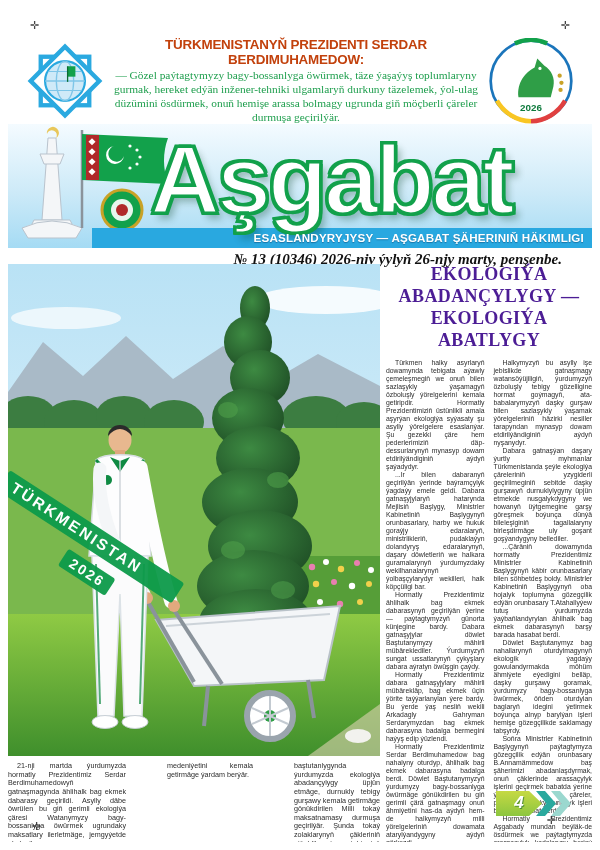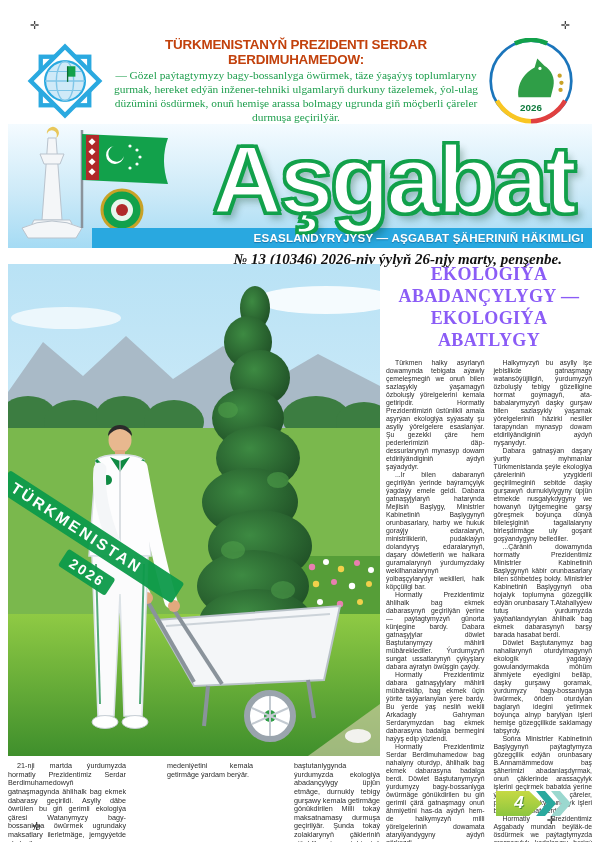--- a/index.html
+++ b/index.html
@@ -15,41 +15,41 @@
   .quote-title{color:#c2410c;font-weight:bold;font-size:13.4px;letter-spacing:-0.2px;margin-bottom:2px;}
   .quote-text{color:#1e9e4d;font-weight:normal;font-style:normal;font-size:11.4px;line-height:1.22;
               font-family:"Liberation Serif",serif;}
   
   .masthead{position:absolute;top:124px;left:8px;right:8px;height:124px;
             background:linear-gradient(180deg,#f4fbff 0%,#cdeaf8 55%,#a5dbf4 100%);}
   .mast-art{position:absolute;left:2px;top:0;width:168px;height:124px;}
   .mast-tagline{position:absolute;top:1px;left:150px;right:10px;text-align:center;
                 font-family:"Liberation Serif",serif;font-style:italic;font-weight:bold;
                 font-size:15px;color:#0d55b5;letter-spacing:0.5px;z-index:3;}
-  .mast-title{position:absolute;top:10px;left:142px;right:18px;text-align:right;z-index:2;
+  .mast-title{position:absolute;top:10px;left:142px;right:0;text-align:left;z-index:2;
               font-weight:bold;font-size:97px;line-height:0.95;color:#fff;letter-spacing:-3px;
               -webkit-text-stroke:3px #12a14b;
               text-shadow:-2px -2px 0 #12a14b,2px -2px 0 #12a14b,-2px 2px 0 #12a14b,2px 2px 0 #12a14b,
                           5px 6px 7px rgba(0,60,30,.3);}
   .founder-band{position:absolute;left:84px;right:0;bottom:0;height:20px;background:#29a8e0;z-index:1;}
   .founder-line{position:absolute;right:8px;bottom:0;height:20px;line-height:20px;z-index:3;
                 color:#fff;font-weight:bold;font-size:11.6px;letter-spacing:0.2px;
                 text-shadow:0 1px 1px rgba(0,40,80,.4);padding-left:29px;}
   .issue-line{position:absolute;top:251px;right:38px;font-family:"Liberation Serif",serif;
               font-style:italic;font-weight:bold;font-size:15px;color:#111;}
   
   .content{position:absolute;top:264px;left:8px;right:8px;bottom:8px;display:flex;gap:6px;}
   .photo-col{width:372px;flex:0 0 auto;display:flex;flex-direction:column;}
   .photo{height:492px;position:relative;overflow:hidden;}
   .photo svg{display:block;width:100%;height:100%;}
   .lede-cols{margin-top:6px;flex:1;display:flex;gap:9px;font-size:7.2px;line-height:1.2;
              text-align:justify;overflow:hidden;}
   .lede-col{flex:1;}
   .article-col{flex:1;display:flex;flex-direction:column;position:relative;}
-  .headline{text-align:center;color:#8b5cf6;font-family:"Liberation Serif",serif;font-weight:bold;
+  .headline{text-align:center;color:#4c1d95;font-family:"Liberation Serif",serif;font-weight:bold;
             font-size:18px;line-height:1.22;letter-spacing:0.4px;}
   .body-cols{flex:1;display:flex;gap:9px;margin-top:7px;font-size:6.85px;line-height:1.17;
              text-align:justify;overflow:hidden;}
   .body-col{flex:1;}
   .page .content p{margin:0;text-indent:9px;}
   .cont > p:first-child{text-indent:0;margin-left:32px;}
   
   .jump{position:absolute;bottom:26px;right:22px;width:74px;height:25px;z-index:5;}
   .jump .a-body{position:absolute;left:0;top:0;width:46px;height:25px;
       background:linear-gradient(180deg,#c6d943,#8cc63f);

